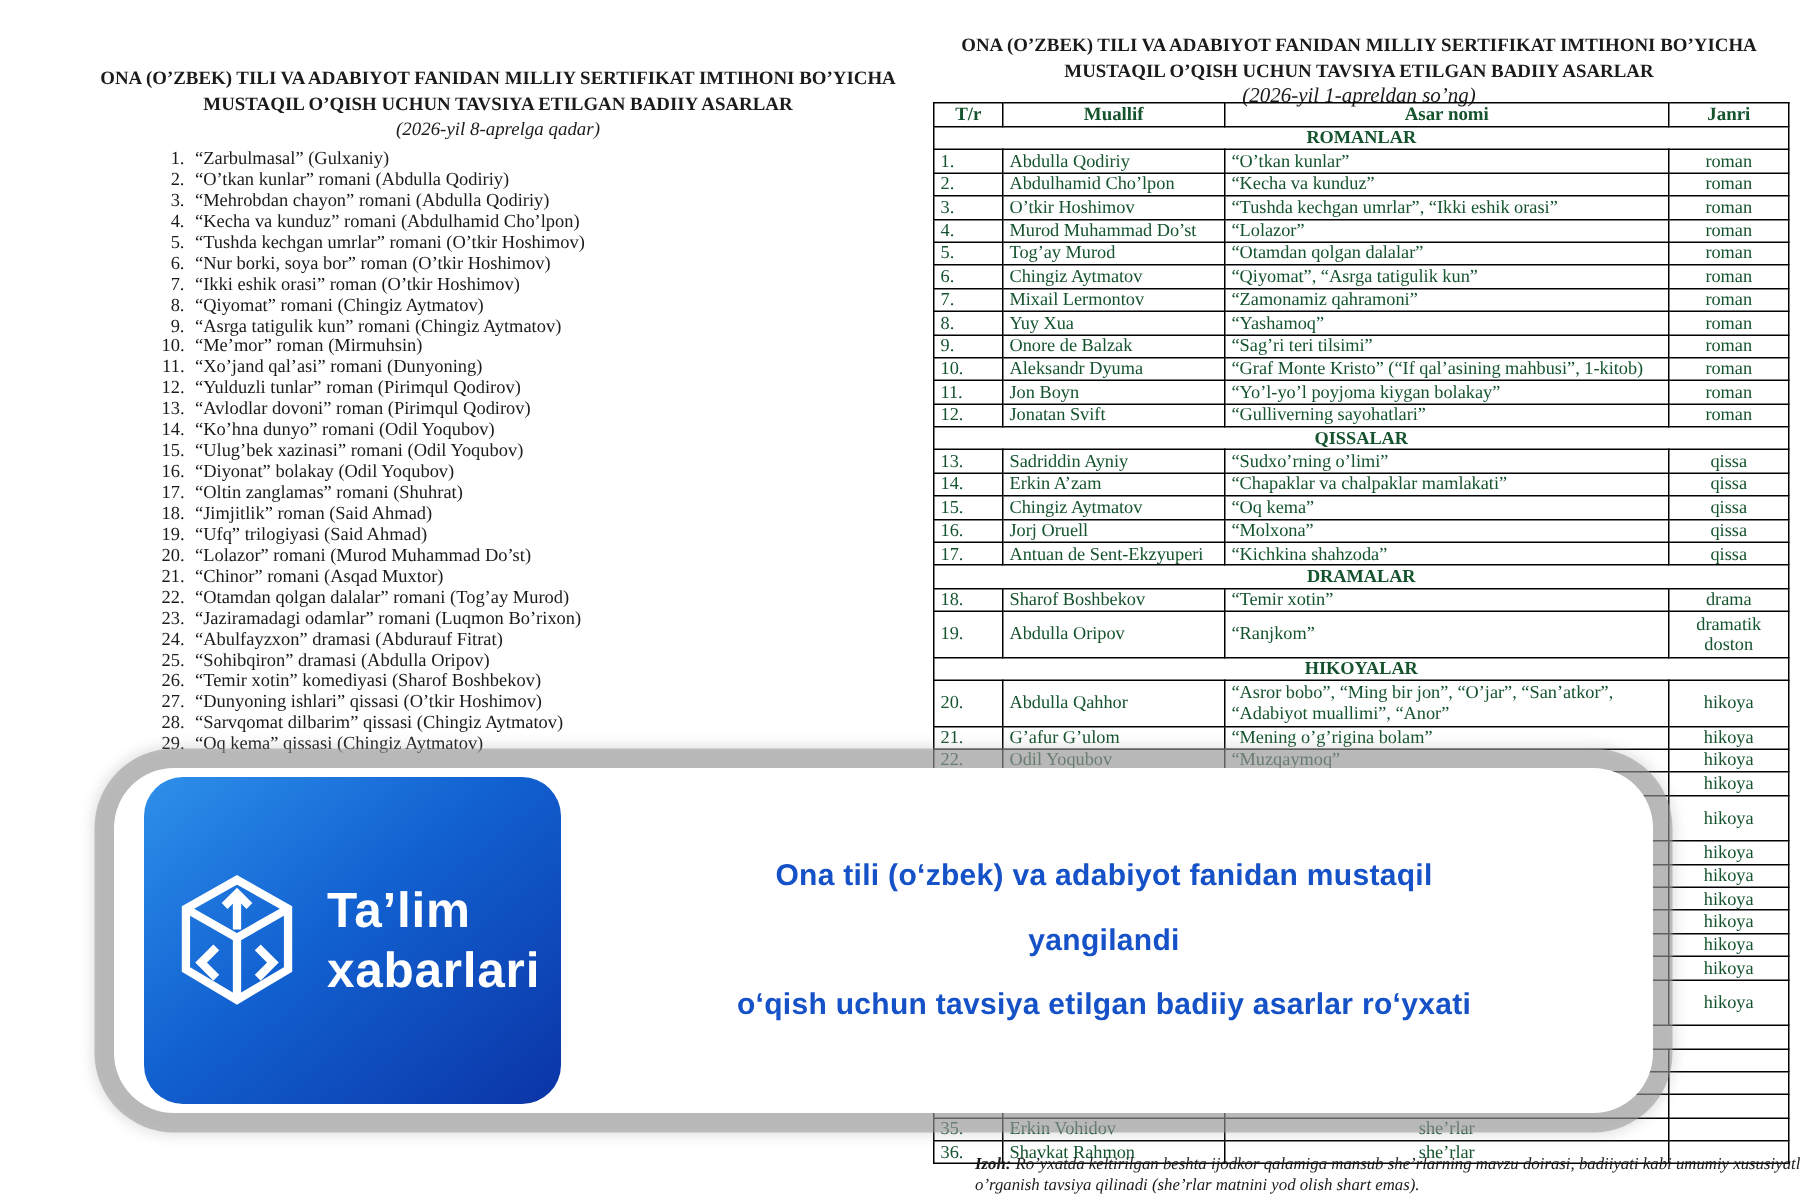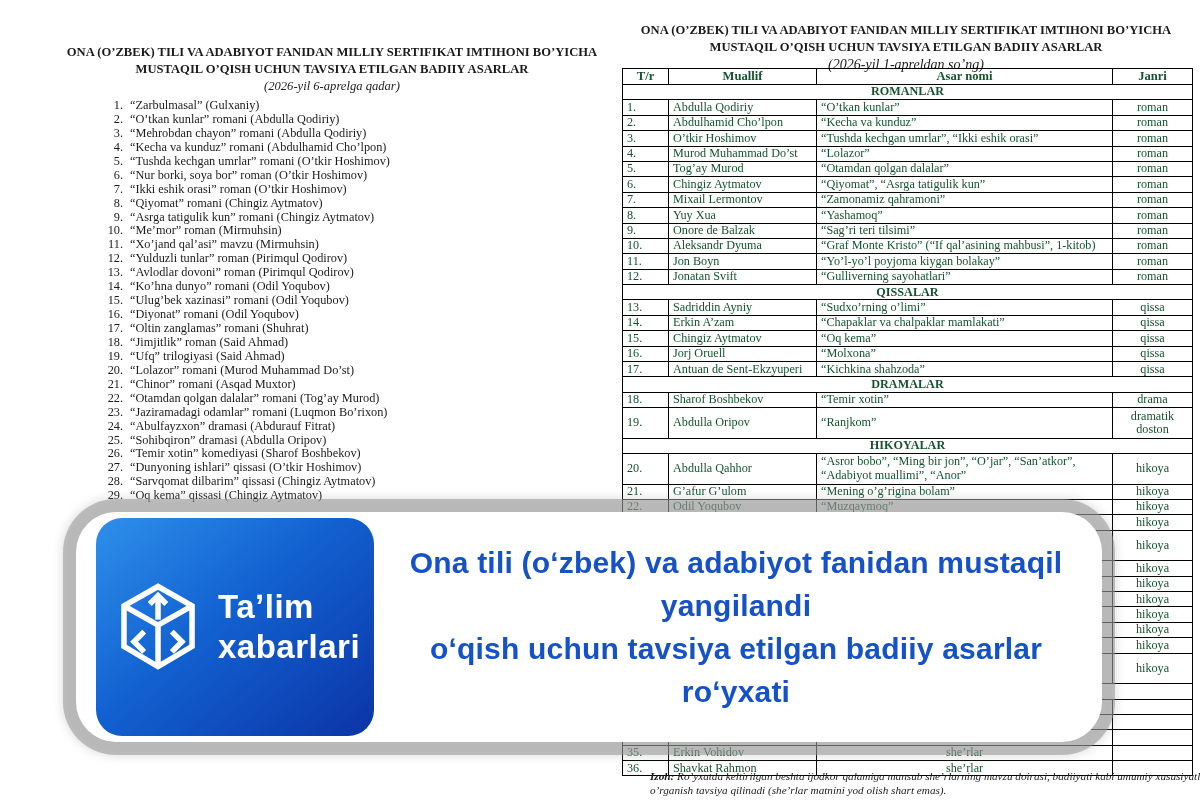--- a/index.html
+++ b/index.html
@@ -36,32 +36,32 @@
   
   .banner-card{position:absolute;left:76px;top:512px;width:1026px;height:230px;
     background:#ffffff;border-radius:40px;
     box-shadow:0 0 0 13px rgba(148,148,148,0.55), 0 0 8px 15px rgba(148,148,148,0.25);}
   .logo-tile{position:absolute;left:20px;top:6px;width:278px;height:218px;border-radius:26px;
     display:flex;align-items:center;padding-left:16px;box-sizing:border-box;}
   .logo-text{font-family:"Liberation Sans",sans-serif;font-weight:700;color:#ffffff;
     font-size:33px;line-height:40px;margin-left:14px;letter-spacing:0.5px;}
   .headline{position:absolute;left:308px;right:14px;top:0;height:100%;
     display:flex;flex-direction:column;align-items:center;justify-content:center;
-    font-family:"Liberation Sans",sans-serif;font-weight:700;font-size:30px;line-height:43px;
+    font-family:"Liberation Sans",sans-serif;font-weight:700;font-size:20px;line-height:43px;
     text-align:center;letter-spacing:0.2px;}
 </style>
 </head>
 <body>
 
 <div>
   <div class="lp-title">
     <div>ONA (O’ZBEK) TILI VA ADABIYOT FANIDAN MILLIY SERTIFIKAT IMTIHONI BO’YICHA</div>
     <div>MUSTAQIL O’QISH UCHUN TAVSIYA ETILGAN BADIIY ASARLAR</div>
   </div>
-  <div class="lp-sub">(2026-yil 6-aprelga qadar)</div>
+  <div class="lp-sub">(2026-yil 8-aprelga qadar)</div>
   <div class="reading-list">
       <div class="li-row">
         <span class="li-num">1.</span>
         <span class="li-text">“Zarbulmasal” (Gulxaniy)</span>
       </div>
       <div class="li-row">
         <span class="li-num">2.</span>
         <span class="li-text">“O’tkan kunlar” romani (Abdulla Qodiriy)</span>
       </div>
       <div class="li-row">
@@ -91,41 +91,41 @@
       <div class="li-row">
         <span class="li-num">9.</span>
         <span class="li-text">“Asrga tatigulik kun” romani (Chingiz Aytmatov)</span>
       </div>
       <div class="li-row">
         <span class="li-num">10.</span>
         <span class="li-text">“Me’mor” roman (Mirmuhsin)</span>
       </div>
       <div class="li-row">
         <span class="li-num">11.</span>
-        <span class="li-text">“Xo’jand qal’asi” mavzu (Mirmuhsin)</span>
+        <span class="li-text">“Xo’jand qal’asi” romani (Dunyoning)</span>
       </div>
       <div class="li-row">
         <span class="li-num">12.</span>
         <span class="li-text">“Yulduzli tunlar” roman (Pirimqul Qodirov)</span>
       </div>
       <div class="li-row">
         <span class="li-num">13.</span>
         <span class="li-text">“Avlodlar dovoni” roman (Pirimqul Qodirov)</span>
       </div>
       <div class="li-row">
         <span class="li-num">14.</span>
         <span class="li-text">“Ko’hna dunyo” romani (Odil Yoqubov)</span>
       </div>
       <div class="li-row">
         <span class="li-num">15.</span>
         <span class="li-text">“Ulug’bek xazinasi” romani (Odil Yoqubov)</span>
       </div>
       <div class="li-row">
         <span class="li-num">16.</span>
-        <span class="li-text">“Diyonat” romani (Odil Yoqubov)</span>
+        <span class="li-text">“Diyonat” bolakay (Odil Yoqubov)</span>
       </div>
       <div class="li-row">
         <span class="li-num">17.</span>
         <span class="li-text">“Oltin zanglamas” romani (Shuhrat)</span>
       </div>
       <div class="li-row">
         <span class="li-num">18.</span>
         <span class="li-text">“Jimjitlik” roman (Said Ahmad)</span>
       </div>
       <div class="li-row">

